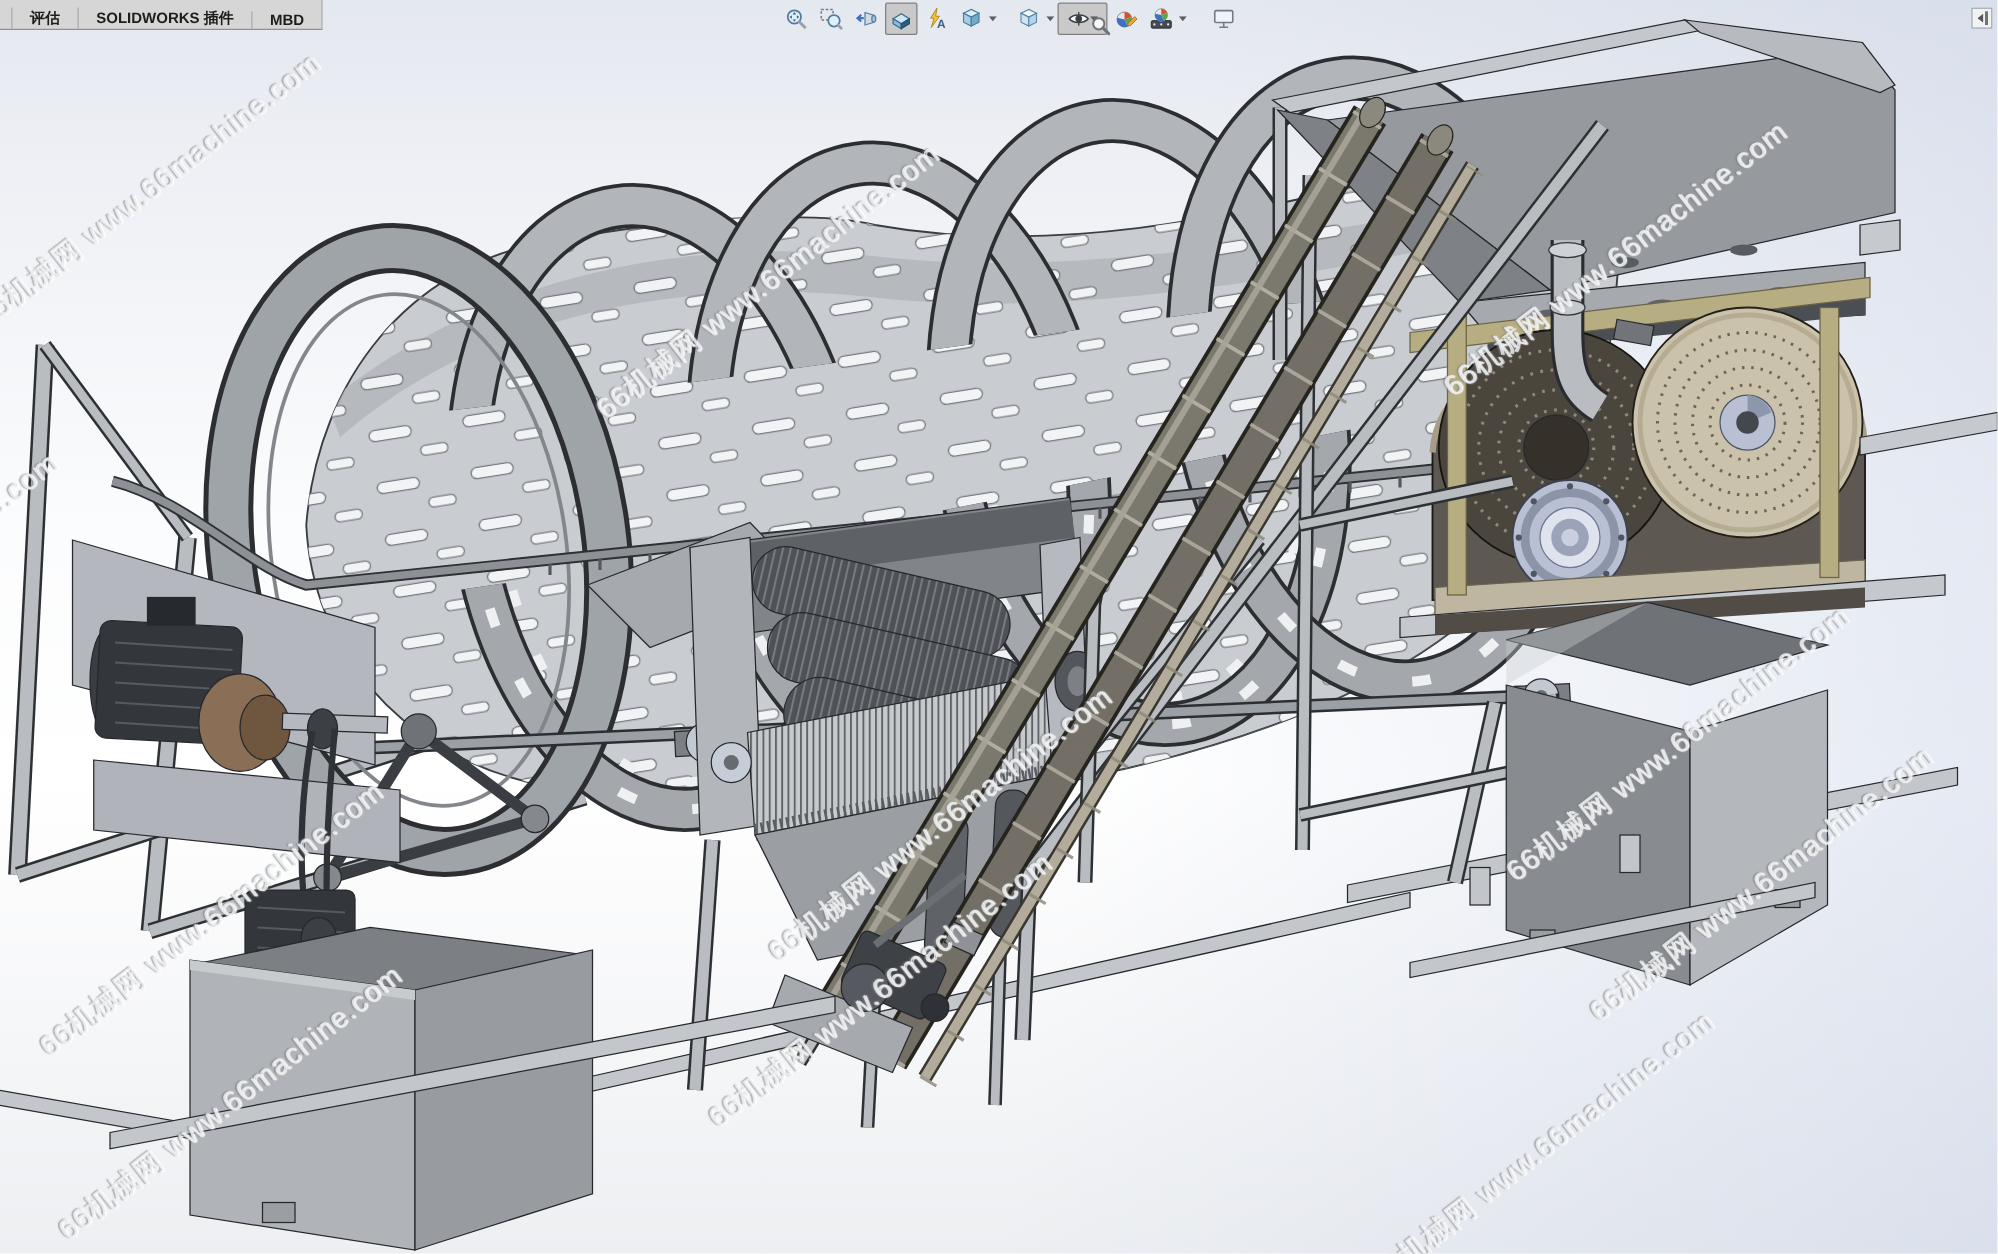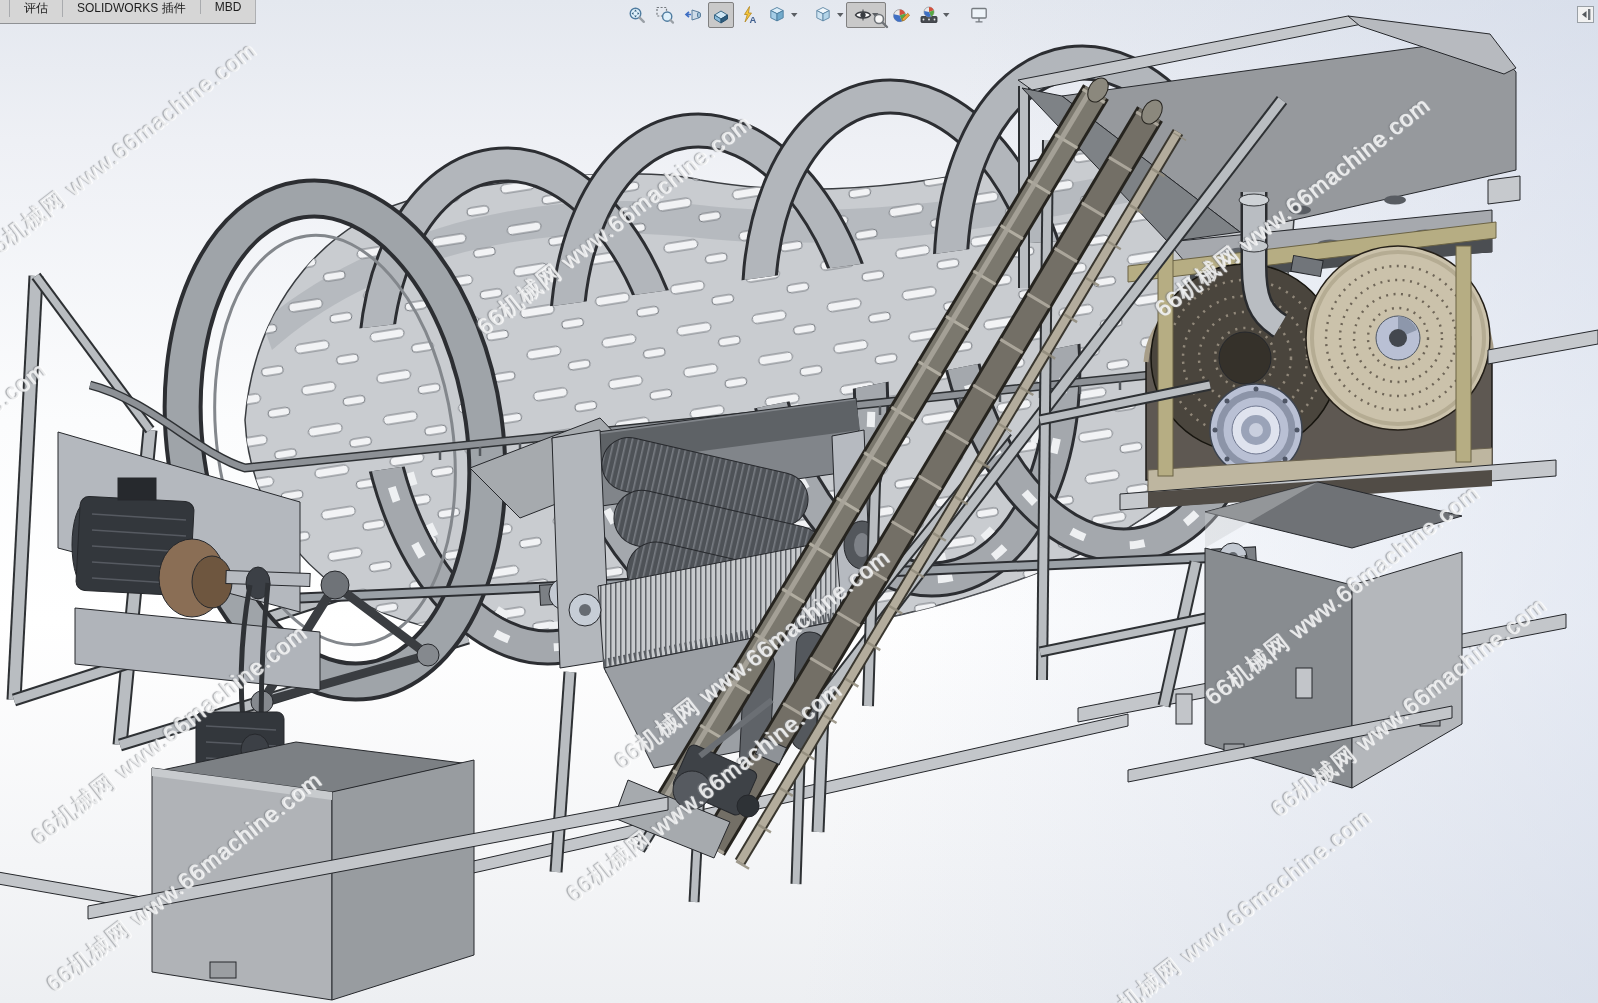--- a/index.html
+++ b/index.html
@@ -17,23 +17,23 @@
   .wm{position:absolute;white-space:nowrap;font-size:23px;letter-spacing:1px;
       color:rgba(233,234,236,.88);
       text-shadow:1px 1px 1px rgba(255,255,255,.95), -1px -1px 1px rgba(120,123,128,.60);
       transform:rotate(-38deg);transform-origin:0 0;}
   .w1{left:-25px;top:245px}.w2{left:470px;top:318px}.w3{left:1148px;top:300px}
   .w4{left:-235px;top:565px}.w5{left:608px;top:752px}.w6{left:560px;top:885px}
   .w7{left:1198px;top:688px}.w8{left:1265px;top:800px}.w9{left:40px;top:975px}
   .w10{left:25px;top:828px}.w11{left:1090px;top:1012px}
 
   
-  .tabbar{position:absolute;left:0;top:0;height:23px;display:flex;align-items:flex-start;z-index:10;
+  .tabbar{position:absolute;left:0;top:0;height:23px;display:flex;align-items:flex-end;z-index:10;
     background:var(--pal-tabbar_bg,#d6d6d6);border-bottom:1px solid #8f9194;border-right:1px solid #aeb0b3;
-    font-size:12px;color:var(--pal-tab_text,#1d1d1d);}
+    font-size:12px;color:var(--pal-tab_text,#1d1d1d);font-weight:bold;}
   .tab{padding:0 14px;display:flex;align-items:center;border-left:1px solid #a9abae;white-space:nowrap;cursor:default;}
   .tab.partial{width:9px;padding:0;border-left:none;}
 
   
   .hud{position:absolute;left:624px;top:2px;display:flex;align-items:center;gap:2px;z-index:10;}
   .hud-btn{width:24px;height:24px;display:flex;align-items:center;justify-content:center;
     border:1px solid transparent;border-radius:2px;}
   .hud-btn.pressed{background:var(--pal-pressed_bg,#c9c9c9);border-color:var(--pal-pressed_border,#808080);}
   .caret{display:flex;align-items:center;margin-left:-1px;}
   .hgap{width:8px;}

